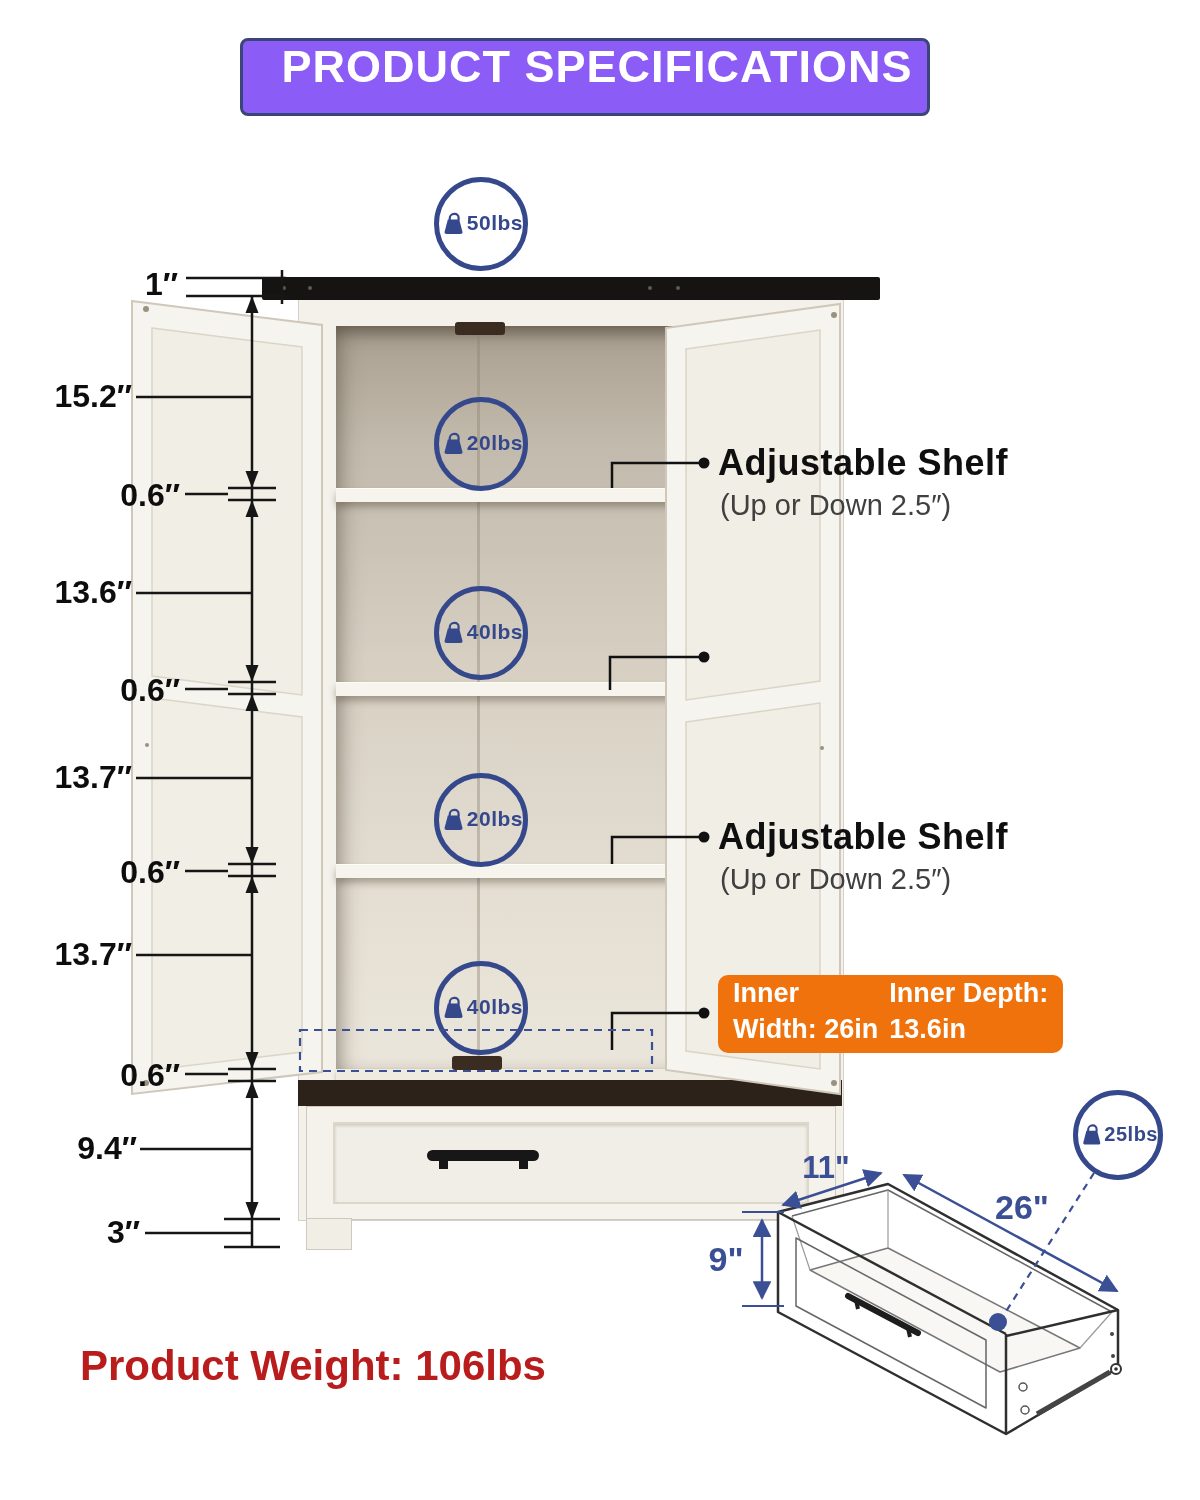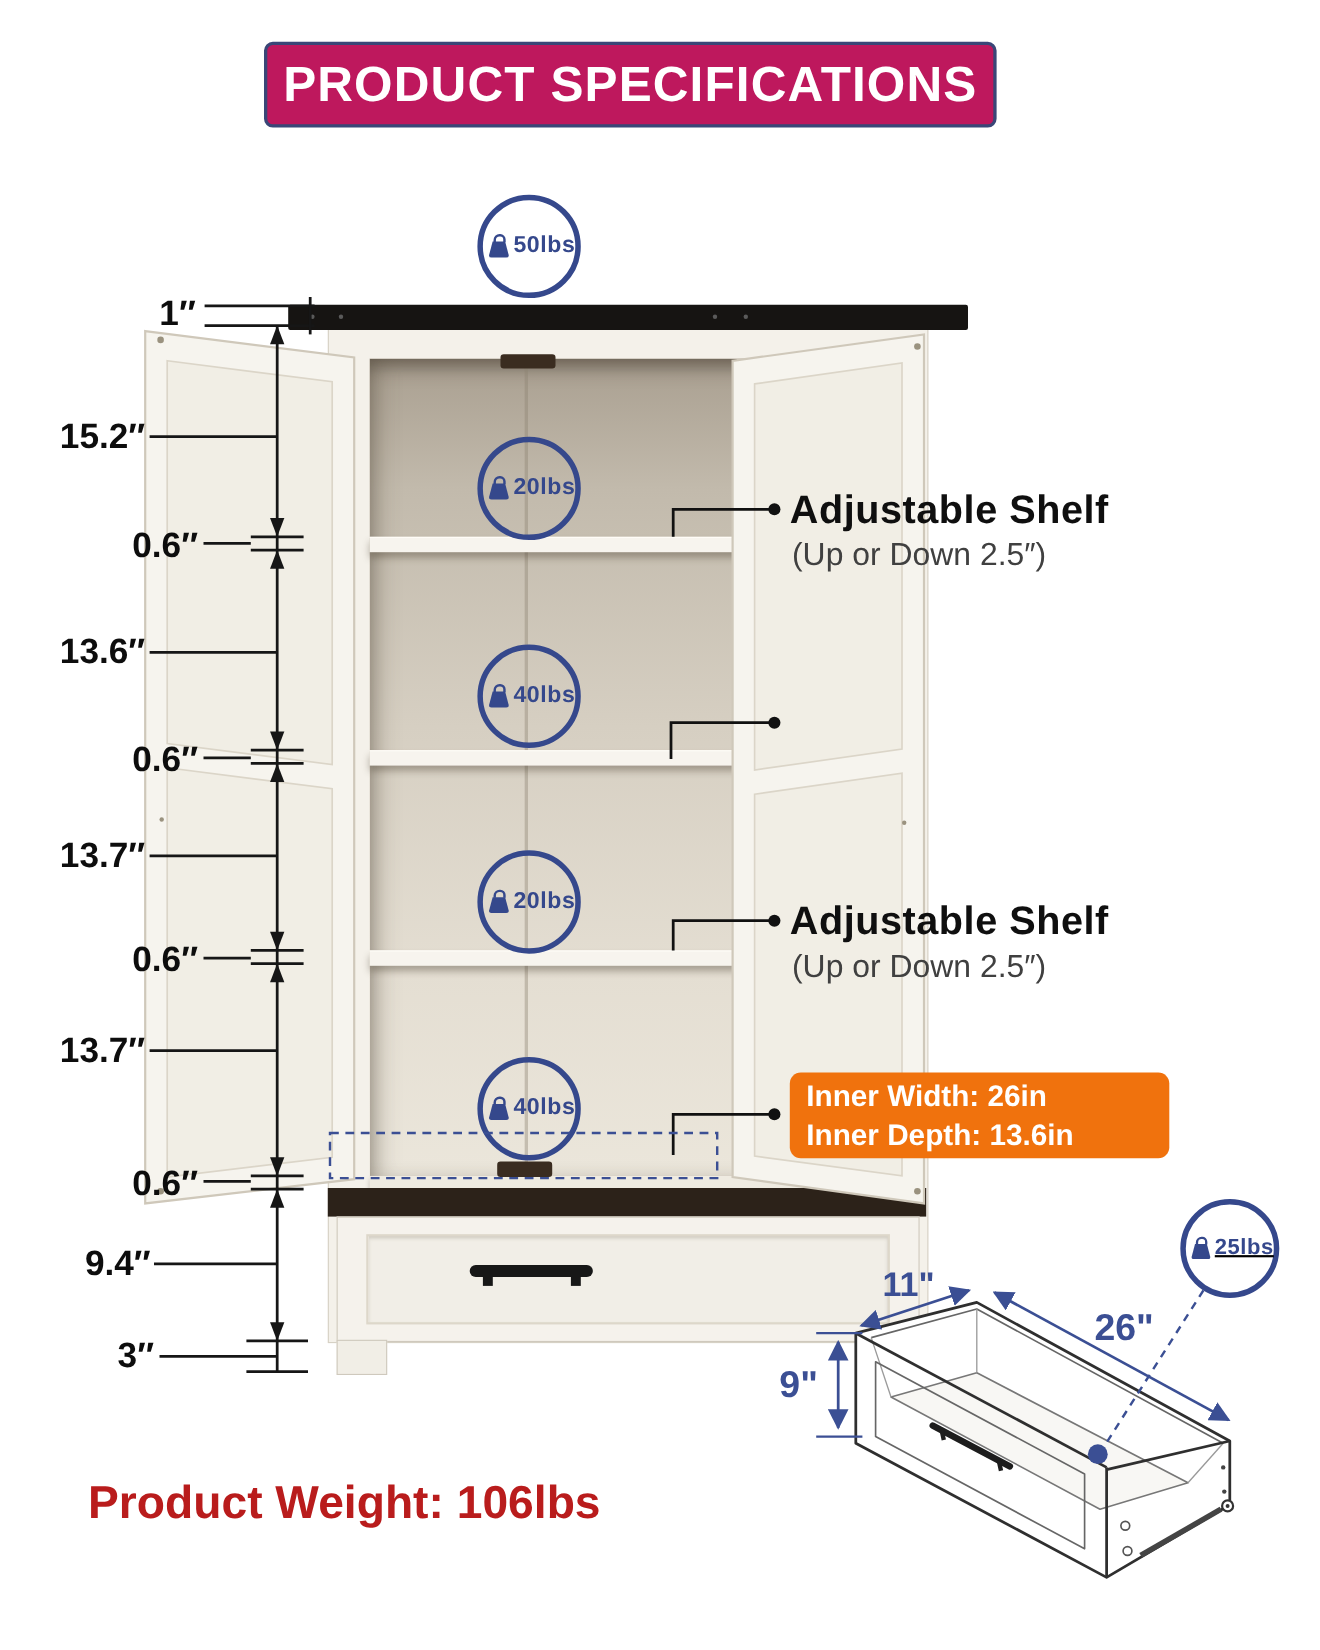--- a/index.html
+++ b/index.html
@@ -1,20 +1,20 @@
 <!DOCTYPE html>
 <html><head>
 <meta charset="utf-8">
 <style>
   html,body{margin:0;padding:0;background:#fff;}
   #canvas{position:relative;width:1200px;height:1500px;background:#ffffff;overflow:hidden;
           font-family:"Liberation Sans", sans-serif;}
   
-  .banner{position:absolute;left:240px;top:38px;width:660px;height:72px;background:#be185d;
-          border:3px solid #3a4677;border-radius:8px;display:flex;align-items:center;justify-content:center;}
+  .banner{position:absolute;left:240px;top:38px;width:660px;height:72px;background:#8b5cf6;
+          border:3px solid #3a4677;border-radius:8px;display:flex;justify-content:center;padding-left:24px;}
   .banner span{color:#fff;font-size:45px;font-weight:bold;letter-spacing:1px;}
   
   .body-box{position:absolute;left:298px;top:296px;width:544px;height:923px;background:#f4f1ea;
             border:1px solid #d6d1c5;z-index:5;}
   .opening{position:absolute;left:336px;top:326px;width:436px;height:744px;z-index:6;
            background:linear-gradient(180deg,#a99f90 0%,#c2baac 16%,#d6cfc2 45%,#e4ded2 75%,#ebe6db 100%);
            box-shadow:inset 16px 0 22px -12px rgba(90,80,65,.55), inset -16px 0 22px -12px rgba(90,80,65,.45),
                       inset 0 16px 18px -10px rgba(60,50,40,.6);}
   .seam{position:absolute;left:477px;top:326px;width:3px;height:744px;background:rgba(140,130,112,.4);z-index:7;}
   .shelf{position:absolute;left:336px;width:436px;height:13px;background:#f7f4ee;z-index:8;
@@ -31,30 +31,30 @@
               border-radius:6px;z-index:11;}
   .handle-post{position:absolute;width:9px;height:11px;background:#171717;z-index:10;}
   .foot{position:absolute;top:1218px;width:44px;height:30px;background:#f1eee6;border:1px solid #cfc9bd;z-index:9;}
   .slab{position:absolute;left:262px;top:277px;width:618px;height:23px;background:#161412;border-radius:2px;z-index:18;}
   .screw{position:absolute;width:4px;height:4px;border-radius:50%;background:#5a5a5a;z-index:19;}
   
   .badge{position:absolute;width:94px;height:94px;border-radius:50%;border:5px solid #35488c;z-index:30;
          display:flex;flex-direction:row;align-items:center;justify-content:center;box-sizing:border-box;}
   .badge.solid{background:#fff;}
   .badge .lbl{color:#35488c;font-weight:bold;font-size:21px;margin-top:-2px;letter-spacing:.5px;}
-  .badge.small{width:90px;height:90px;text-decoration:underline;}
+  .badge.small{width:90px;height:90px;}
   
   .overlay{position:absolute;left:0;top:0;width:1200px;height:1500px;pointer-events:none;}
   .doors{z-index:16;} .annot{z-index:40;}
   
   .dim{position:absolute;font-weight:bold;font-size:32px;color:#0d0d0d;z-index:45;text-align:right;}
   .rtitle{position:absolute;font-weight:bold;font-size:36px;color:#0f0f0f;z-index:45;letter-spacing:.5px;}
   .rsub{position:absolute;font-size:29px;color:#404040;z-index:45;}
   .orange-box{position:absolute;left:718px;top:975px;width:345px;height:78px;background:#f0720d;
-              border-radius:10px;z-index:45;display:flex;flex-direction:column;justify-content:center;
+              border-radius:10px;z-index:45;display:flex;flex-direction:row;justify-content:center;
               padding-left:15px;box-sizing:border-box;}
   .orange-box div{color:#fff;font-size:27px;font-weight:bold;line-height:36px;}
   .bluedim{position:absolute;color:#3b4f94;font-weight:bold;font-size:31px;z-index:45;text-align:center;}
   .pweight{position:absolute;left:80px;top:1342px;font-size:42px;font-weight:bold;color:#b91c1c;z-index:45;}
 </style>
 </head>
 <body>
 
 <div id="canvas">
 

